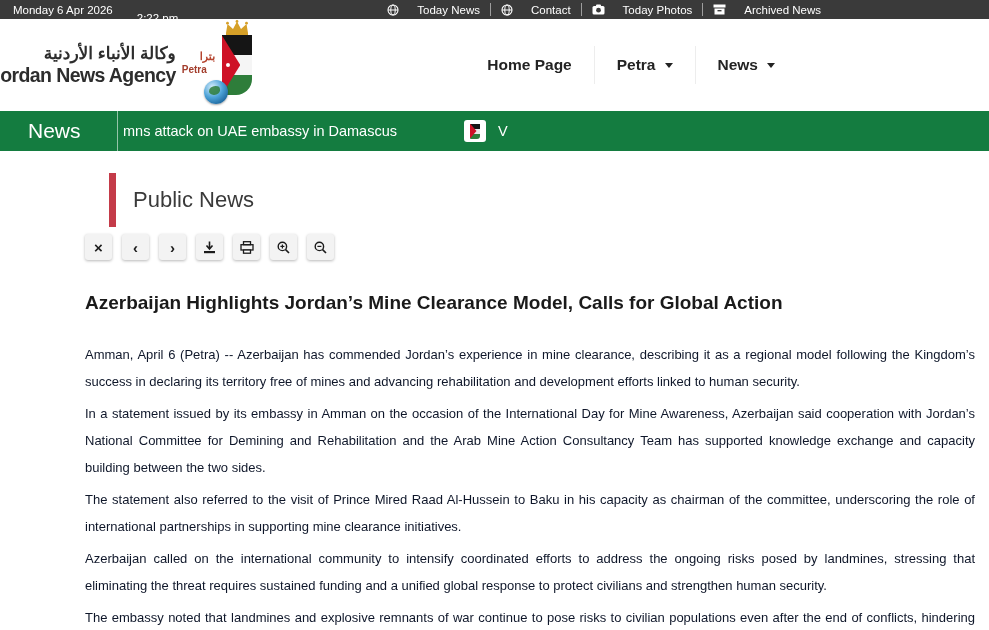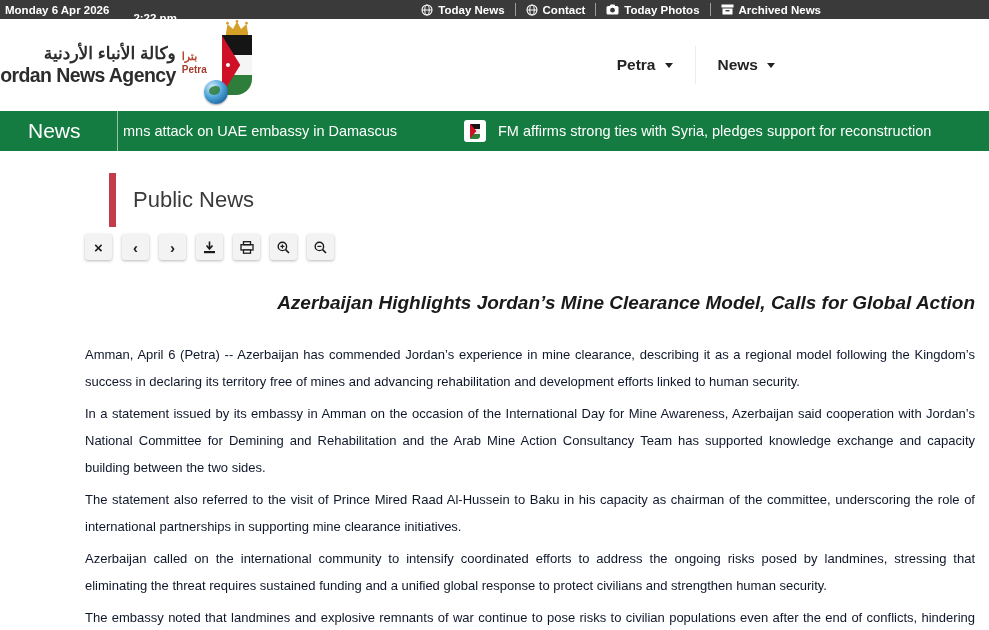--- a/index.html
+++ b/index.html
@@ -9,38 +9,38 @@
     font-family: "Liberation Sans", sans-serif;
     background: #ffffff;
     overflow: hidden;
     position: relative;
   }
 
   
   .topbar {
     height: 19px; background: #3a3a3a; color: #ffffff;
     display: flex; align-items: center;
-    font-size: 11.5px; font-weight: bold;
-    padding-left: 5px;
+    font-size: 11.5px; font-weight: normal;
+    padding-left: 13px;
   }
   .topbar-date { white-space: nowrap; }
   .topbar-time { margin-left: 24px; white-space: nowrap; margin-top: 16px; }
   .topbar-links { margin-left: auto; margin-right: 158px; display: flex; align-items: center; height: 100%; }
-  .topbar-link { display: flex; align-items: center; gap: 5px; padding: 0 10px; cursor: pointer; white-space: nowrap; }
+  .topbar-link { display: flex; align-items: center; gap: 18px; padding: 0 10px; cursor: pointer; white-space: nowrap; }
   .topbar-link svg { display: block; }
   .topbar-sep { width: 1px; height: 13px; background: rgba(255,255,255,.5); }
 
   
   .header { height: 92px; background: #fff; display: flex; align-items: center; position: relative; }
   .logo { display: flex; align-items: center; margin-left: -10px; cursor: pointer; }
   .logo-textblock { text-align: right; line-height: 1.15; }
   .logo-arabic { font-size: 17px; font-weight: bold; color: #2d2d2d; direction: rtl; }
   .logo-english { font-size: 19.5px; font-weight: bold; color: #2d2d2d; letter-spacing: -0.6px; }
   .emblem { position: relative; width: 80px; height: 96px; margin-left: 4px; margin-top: 6px; }
-  .emblem-petra-ar { position: absolute; left: 2px; top: 30px; font-size: 11px; font-weight: bold; color: #b5452f; direction: rtl; text-align: right; }
+  .emblem-petra-ar { position: absolute; left: 20px; top: 30px; font-size: 11px; font-weight: bold; color: #b5452f; direction: rtl; text-align: right; }
   .emblem-petra-en { position: absolute; left: 2px; top: 44px; font-size: 10px; font-weight: bold; color: #a33d2c; }
   .emblem-crown { position: absolute; left: 42px; top: 0; }
   .flag { position: absolute; left: 42px; top: 15px; width: 30px; height: 60px;
           background: linear-gradient(180deg, #151515 0 34%, #f5f5f5 34% 67%, #2e7d3a 67% 100%);
           border-radius: 0 0 16px 3px; overflow: hidden; }
   .flag-chevron { position: absolute; left: 0; top: 0; width: 62%; height: 100%;
           background: #ce1126; clip-path: polygon(0 0, 100% 50%, 0 100%); }
   .flag-star { position: absolute; left: 4px; top: 28px; width: 4px; height: 4px; background: #fff; border-radius: 50%; }
   .globe { position: absolute; left: 24px; top: 60px; width: 24px; height: 24px; border-radius: 50%;
           background: radial-gradient(circle at 35% 30%, #d8eefb, #4da3d8 45%, #155d94 85%);
@@ -75,21 +75,21 @@
   .section-header { margin-top: 22px; display: flex; align-items: center; gap: 17px; height: 54px; padding-left: 24px; }
   .accent-bar { width: 7px; height: 54px; background: #c43b49; flex: 0 0 auto; }
   .section-title { font-size: 22px; color: #3a3a3a; font-weight: normal; }
 
   .toolbar { margin-top: 7px; display: flex; gap: 10px; }
   .tool-btn { width: 27px; height: 26px; background: #f3f3f3; border: none; border-radius: 3px;
           box-shadow: 0 1px 3px rgba(0,0,0,.28); display: flex; align-items: center; justify-content: center;
           color: #1b1b1b; font-weight: bold; font-size: 15px; padding: 0; cursor: pointer; line-height: 1; }
   .tool-btn svg { display: block; }
 
-  .article-title { text-align: right; font-size: 19px; font-weight: bold; color: #1a1a1a; margin: 32px 0 27px; font-style: italic; }
+  .article-title { text-align: left; font-size: 19px; font-weight: bold; color: #1a1a1a; margin: 32px 0 27px; }
   .article p { font-size: 13px; line-height: 27px; text-align: justify; color: #0f172a; margin: 0 0 5px; }
 </style>
 </head>
 <body>
 
 <div class="topbar">
   <span class="topbar-date">Monday 6 Apr 2026</span>
   <span class="topbar-time">2:22 pm</span>
   <div class="topbar-links">
     <div class="topbar-link">
@@ -160,41 +160,38 @@
         <div class="flag-chevron"></div>
         <div class="flag-star"></div>
       </div>
       <div class="globe">
         <div class="globe-land"></div>
       </div>
     </div>
   </div>
   <div class="nav">
     <div class="nav-item">
+      <span>Home Page</span>
+    </div>
+    <div class="nav-item">
       <span>Petra</span>
       <span class="caret"></span>
     </div>
     <div class="nav-item">
       <span>News</span>
       <span class="caret"></span>
     </div>
   </div>
 </div>
 
 <div class="ticker">
   <div class="ticker-label">News</div>
   <div class="ticker-track">
     <div class="ticker-item">
       <span>mns attack on UAE embassy in Damascus</span>
-    </div>
-    <div class="ticker-item">
-      <span class="petra-badge">
-          <span class="petra-badge-flag"></span>
-        </span>
-      <span>FM affirms strong ties with Syria, pledges support for reconstruction</span>
     </div>
     <div class="ticker-item">
       <span class="petra-badge">
           <span class="petra-badge-flag"></span>
         </span>
       <span>V</span>
     </div>
   </div>
 </div>
 

